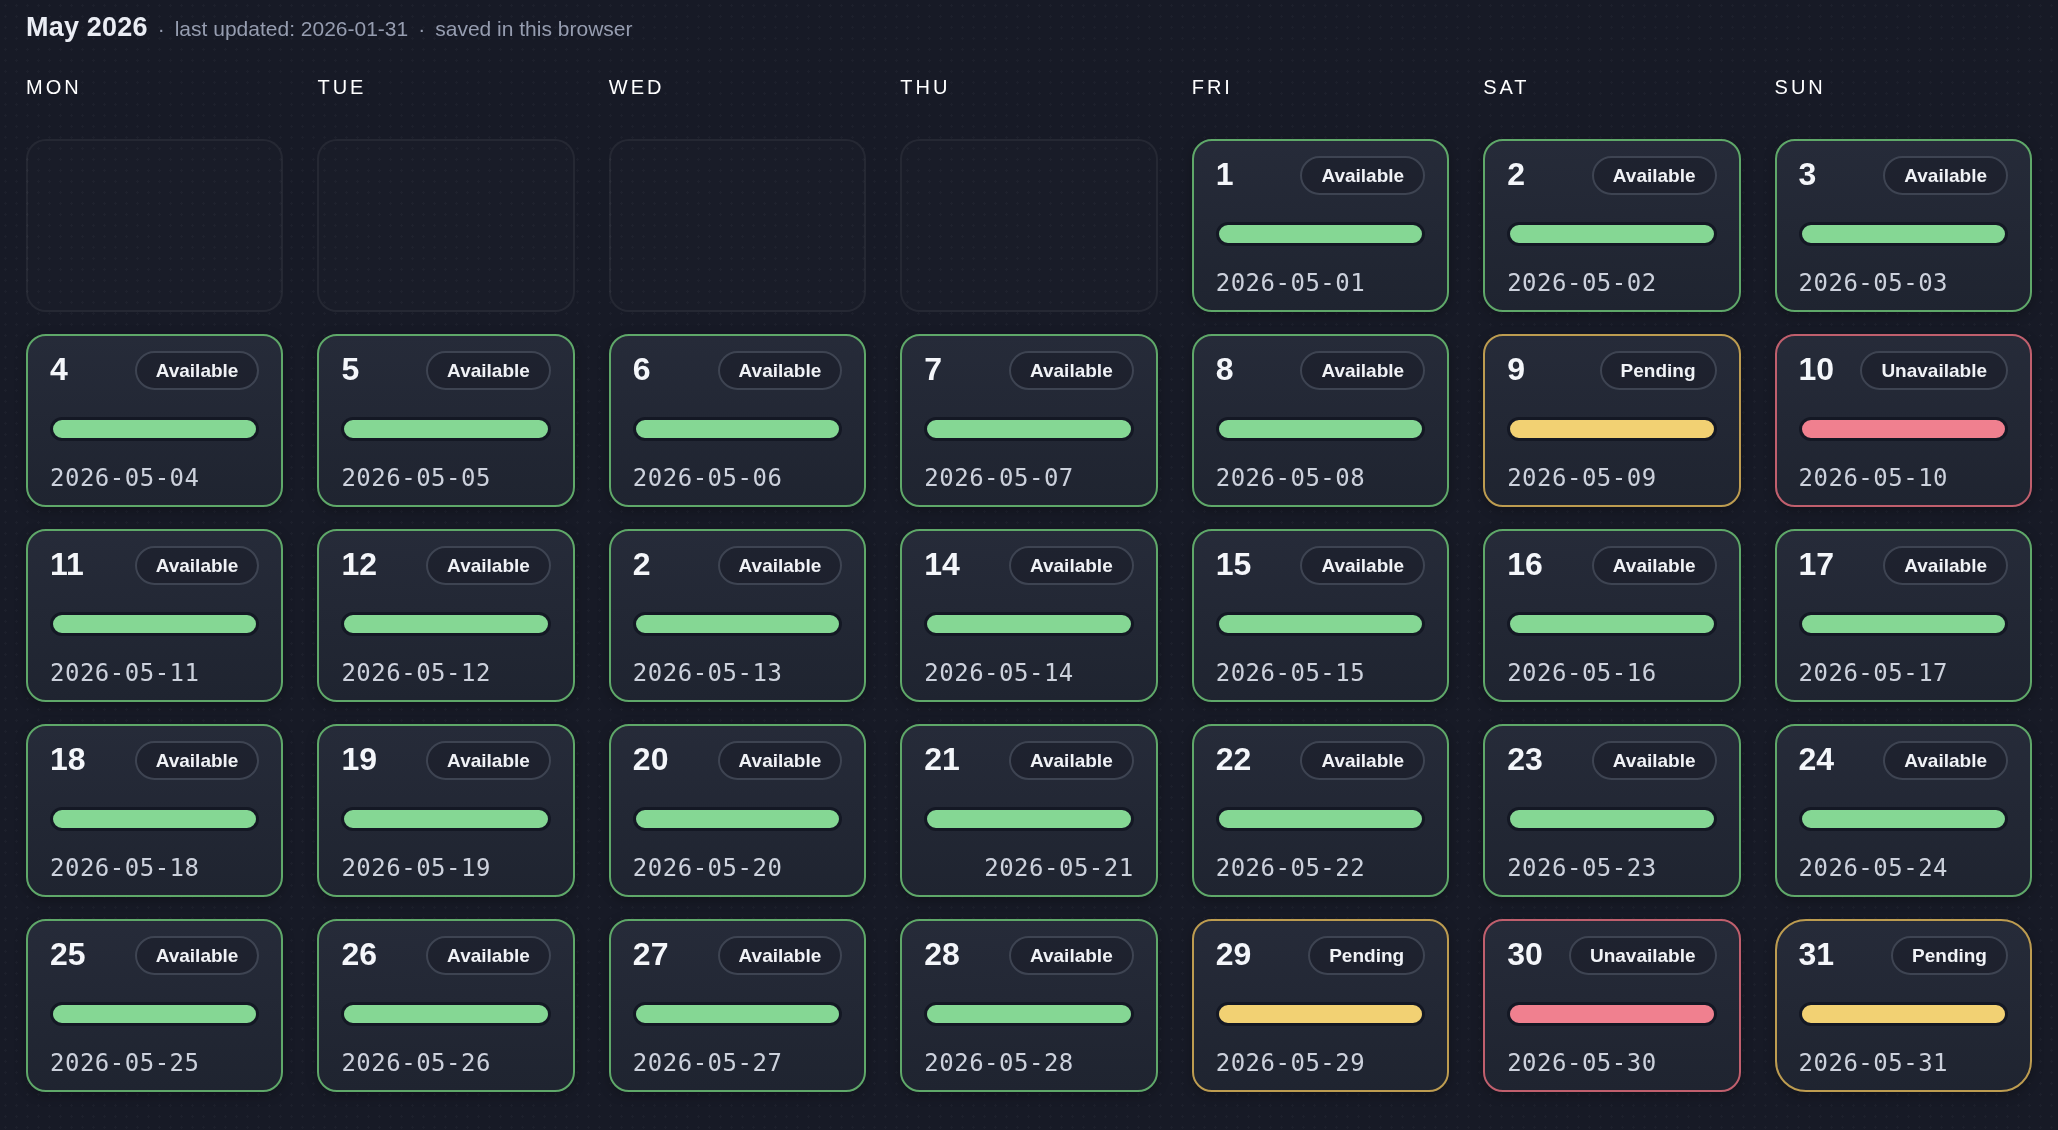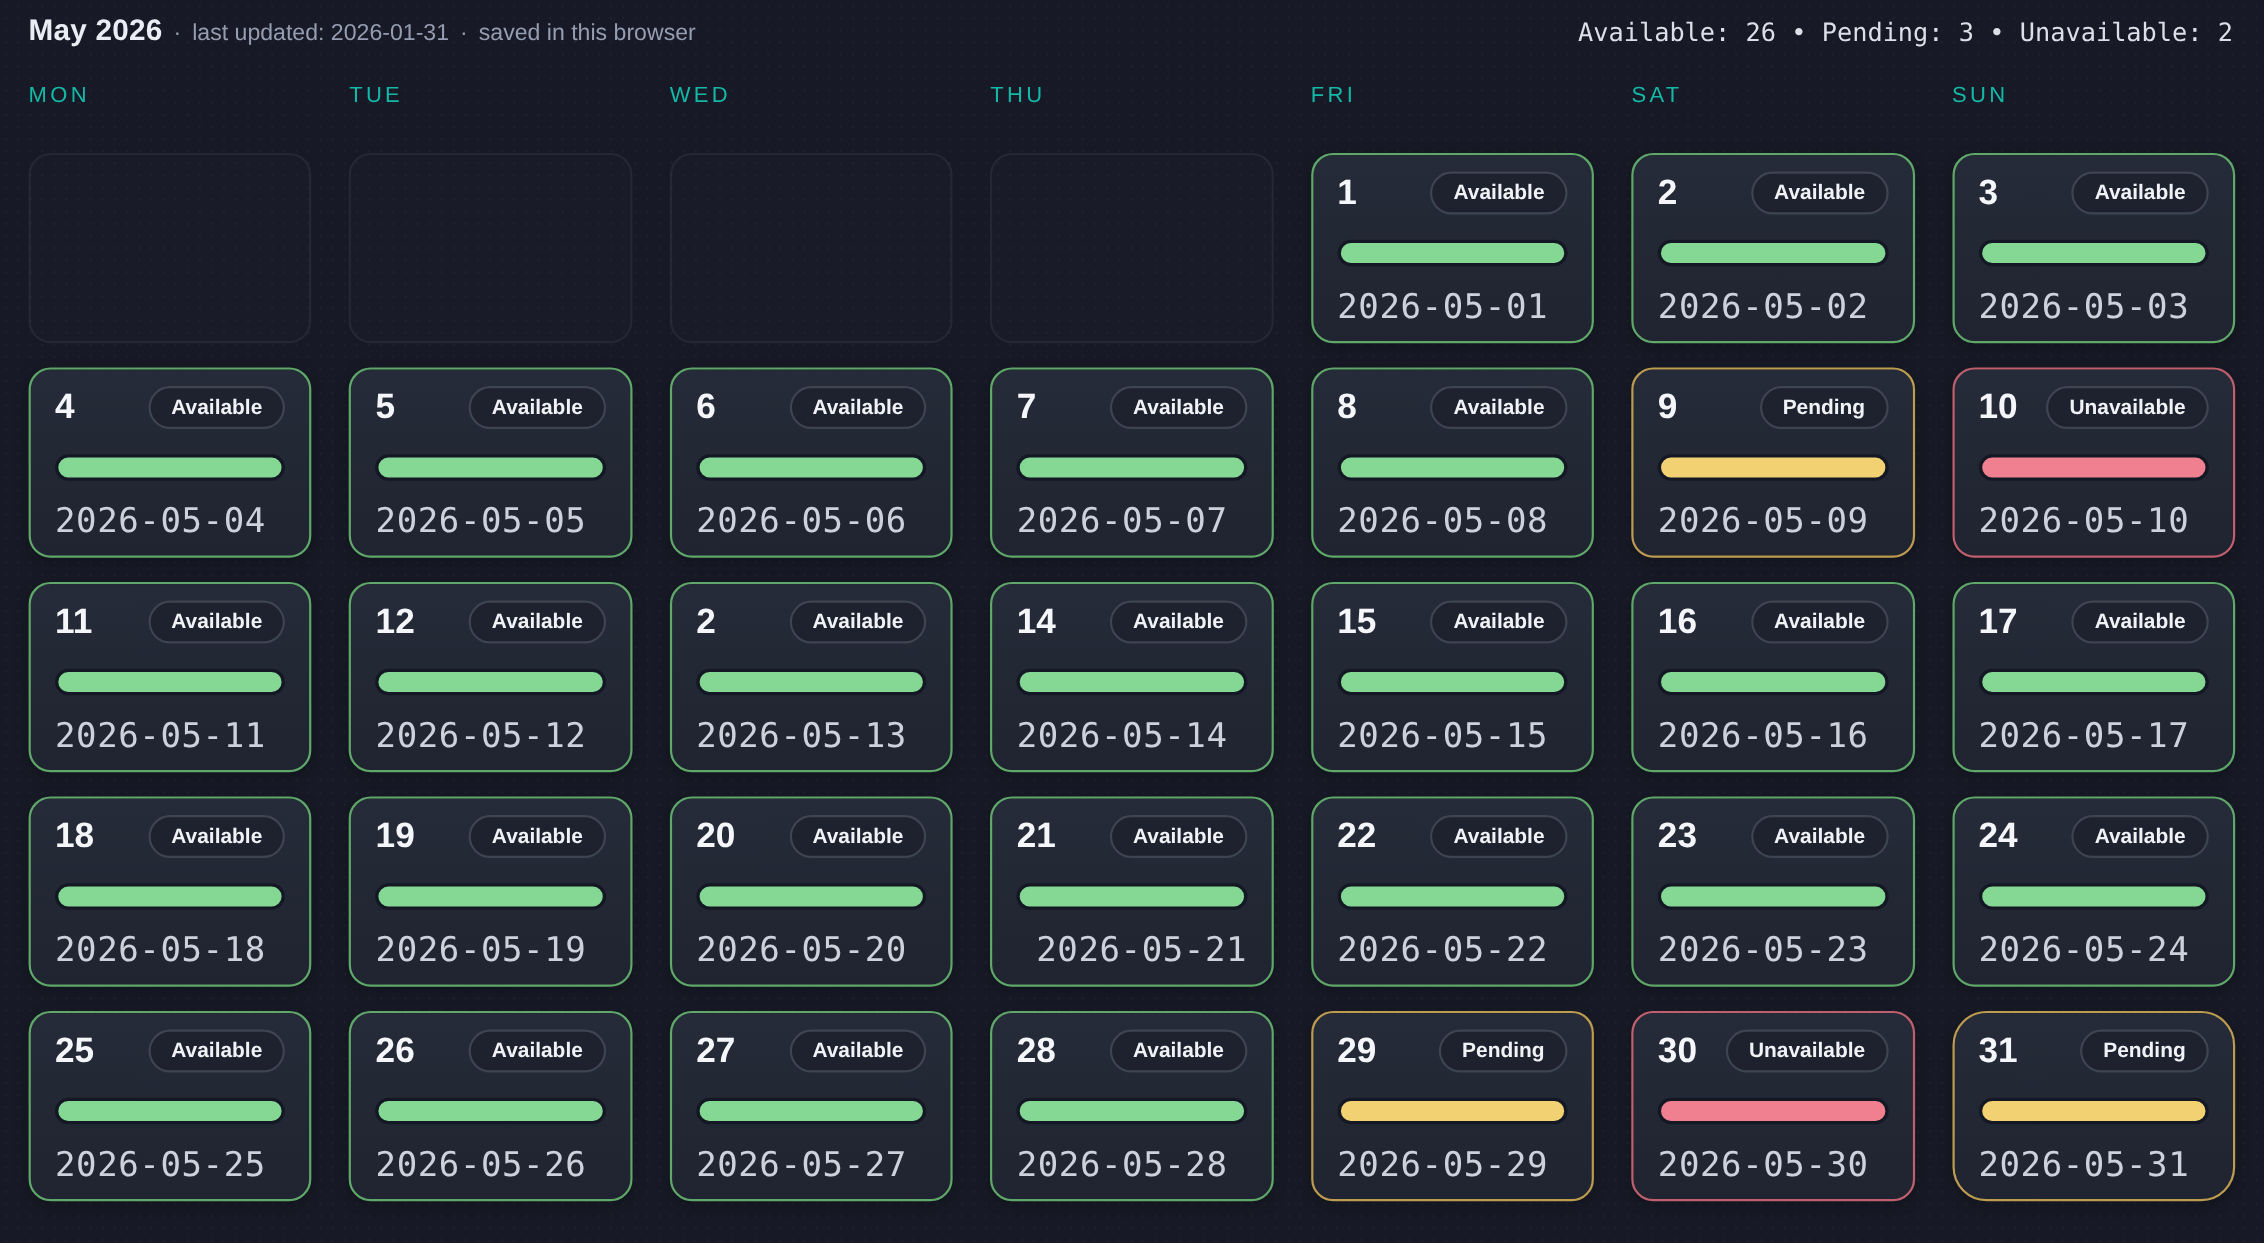--- a/index.html
+++ b/index.html
@@ -31,21 +31,21 @@
   .summary .sep { color: #dcdfe8; }
   .weekdays {
     display: grid; grid-template-columns: repeat(7, 1fr);
     column-gap: 34px;
     padding: 0 26px;
     margin-top: 33px;
   }
   .weekday {
     font-size: 20px; font-weight: 500;
     letter-spacing: 3px;
-    color: #14b8a6;
+    color: #ffffff;
   }
   .grid {
     display: grid; grid-template-columns: repeat(7, 1fr);
     column-gap: 34px; row-gap: 22px;
     padding: 0 26px;
     margin-top: 40px;
   }
   .cell { height: 173px; border-radius: 20px; box-sizing: border-box; }
   .cell.empty {
     border: 2px solid rgba(255,255,255,0.055);
@@ -72,36 +72,35 @@
     line-height: 1;
     white-space: nowrap;
   }
   .bar {
     height: 18px; border-radius: 999px;
     border: 3px solid #141824;
     margin-top: 4px;
   }
   .day-date {
     font-family: "DejaVu Sans Mono", monospace;
-    font-size: 31px; color: #ccd1dc;
+    font-size: 24px; color: #ccd1dc;
     letter-spacing: 0.5px;
   }
 </style>
 </head>
 <body>
 
 <div class="topbar">
   <div class="title-line">
     <span class="page-title">May 2026</span>
     <span class="dot-sep">·</span>
     <span class="meta">last updated: 2026-01-31</span>
     <span class="dot-sep">·</span>
     <span class="meta">saved in this browser</span>
   </div>
-  <div class="summary"><span>Available: 26</span><span class="sep"> • </span><span>Pending: 3</span><span class="sep"> • </span><span>Unavailable: 2</span></div>
 </div>
 
 <div class="weekdays">
     <div class="weekday">MON</div>
     <div class="weekday">TUE</div>
     <div class="weekday">WED</div>
     <div class="weekday">THU</div>
     <div class="weekday">FRI</div>
     <div class="weekday">SAT</div>
     <div class="weekday">SUN</div>

